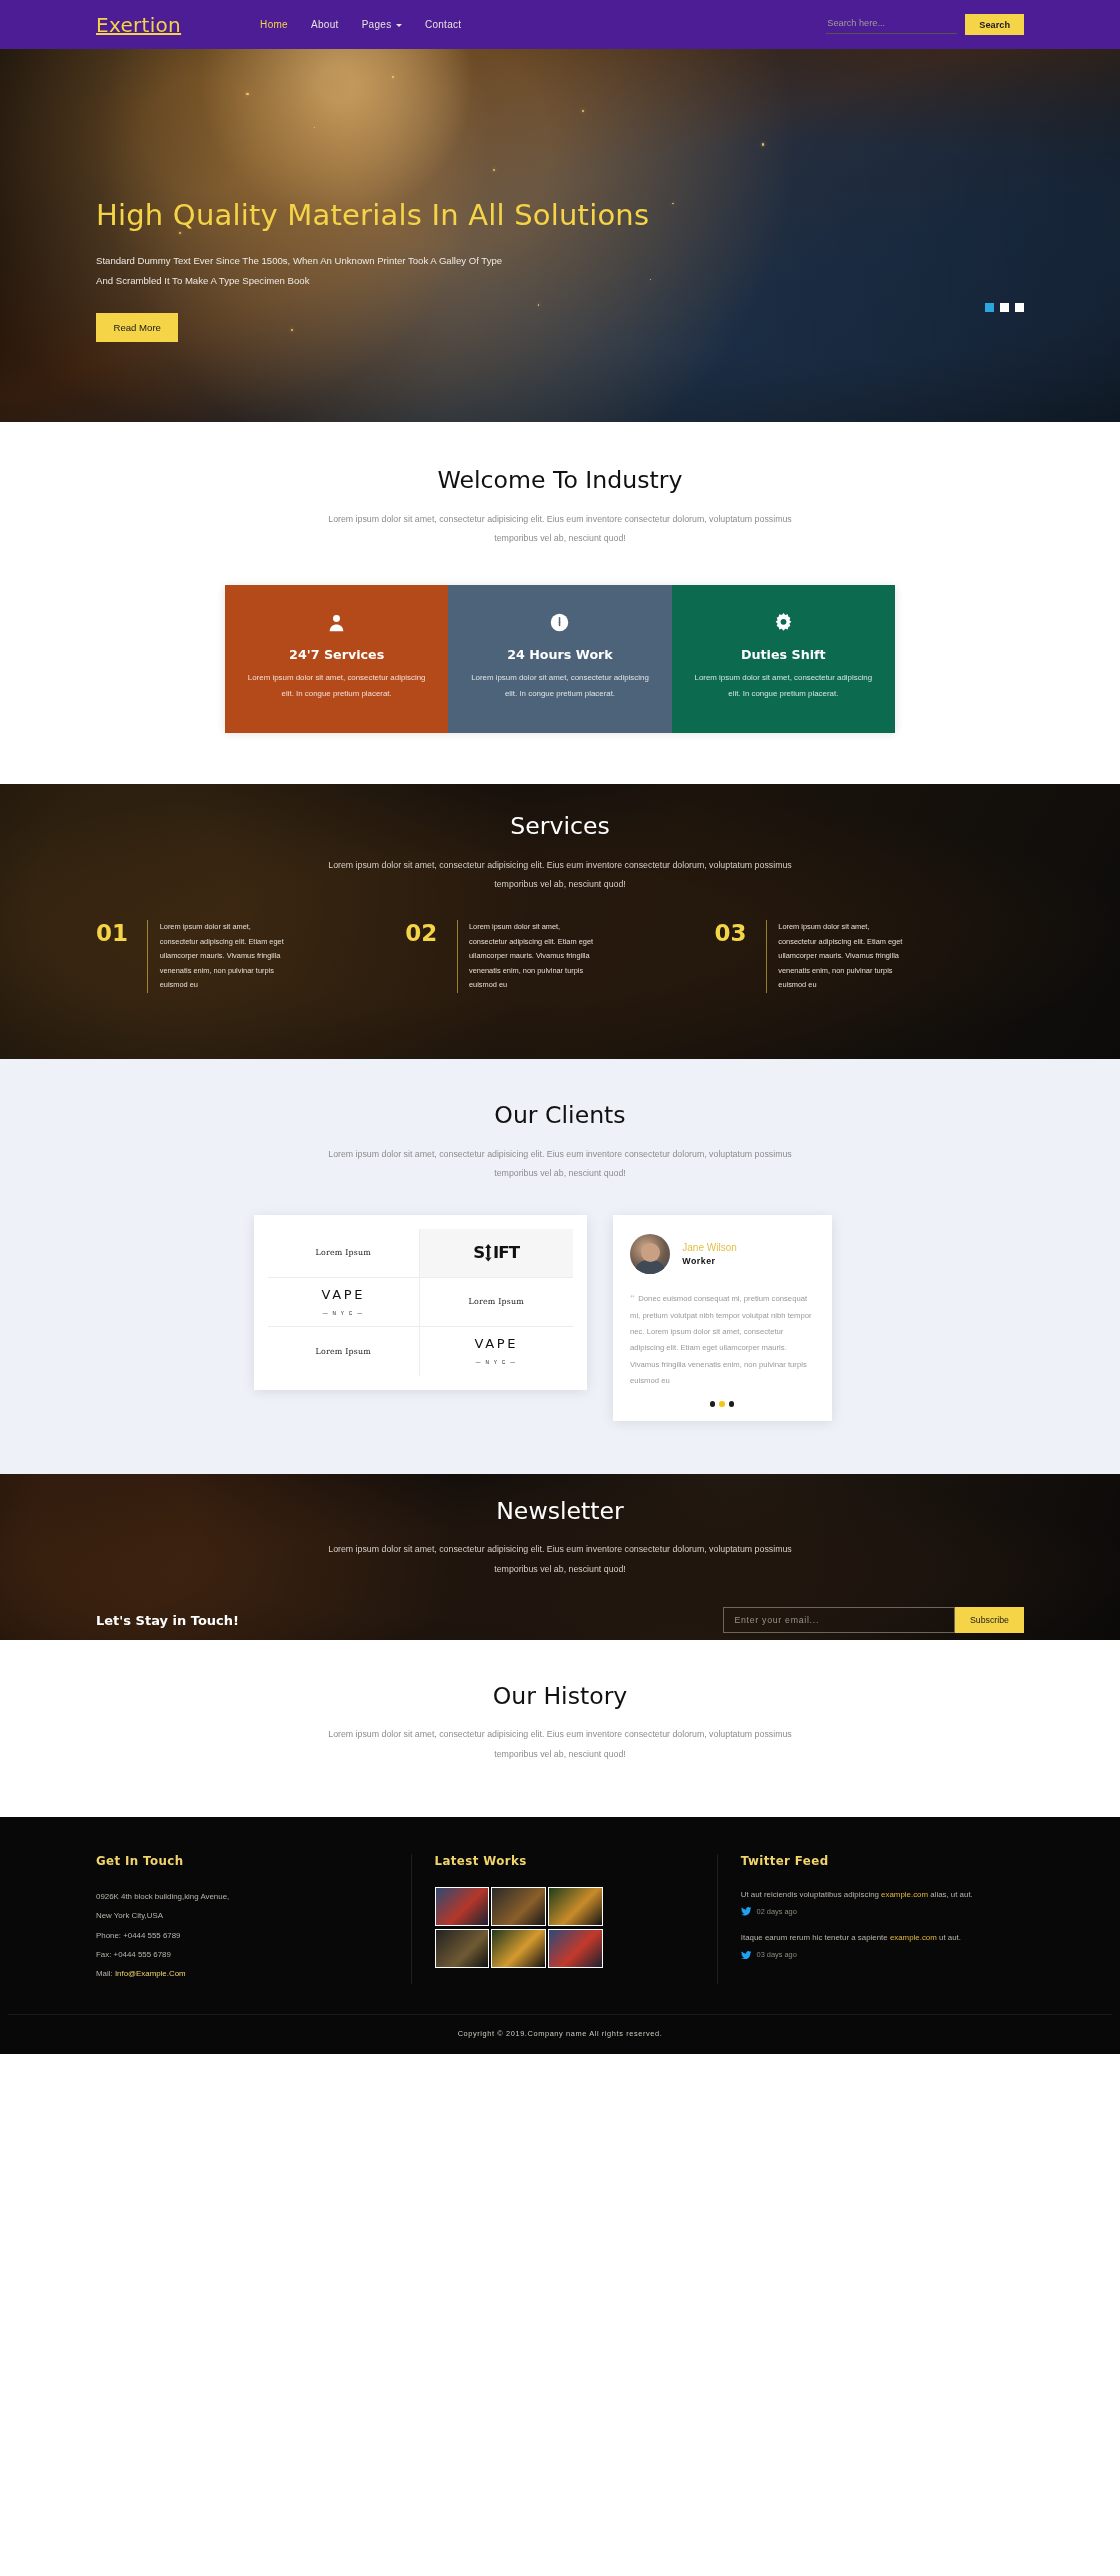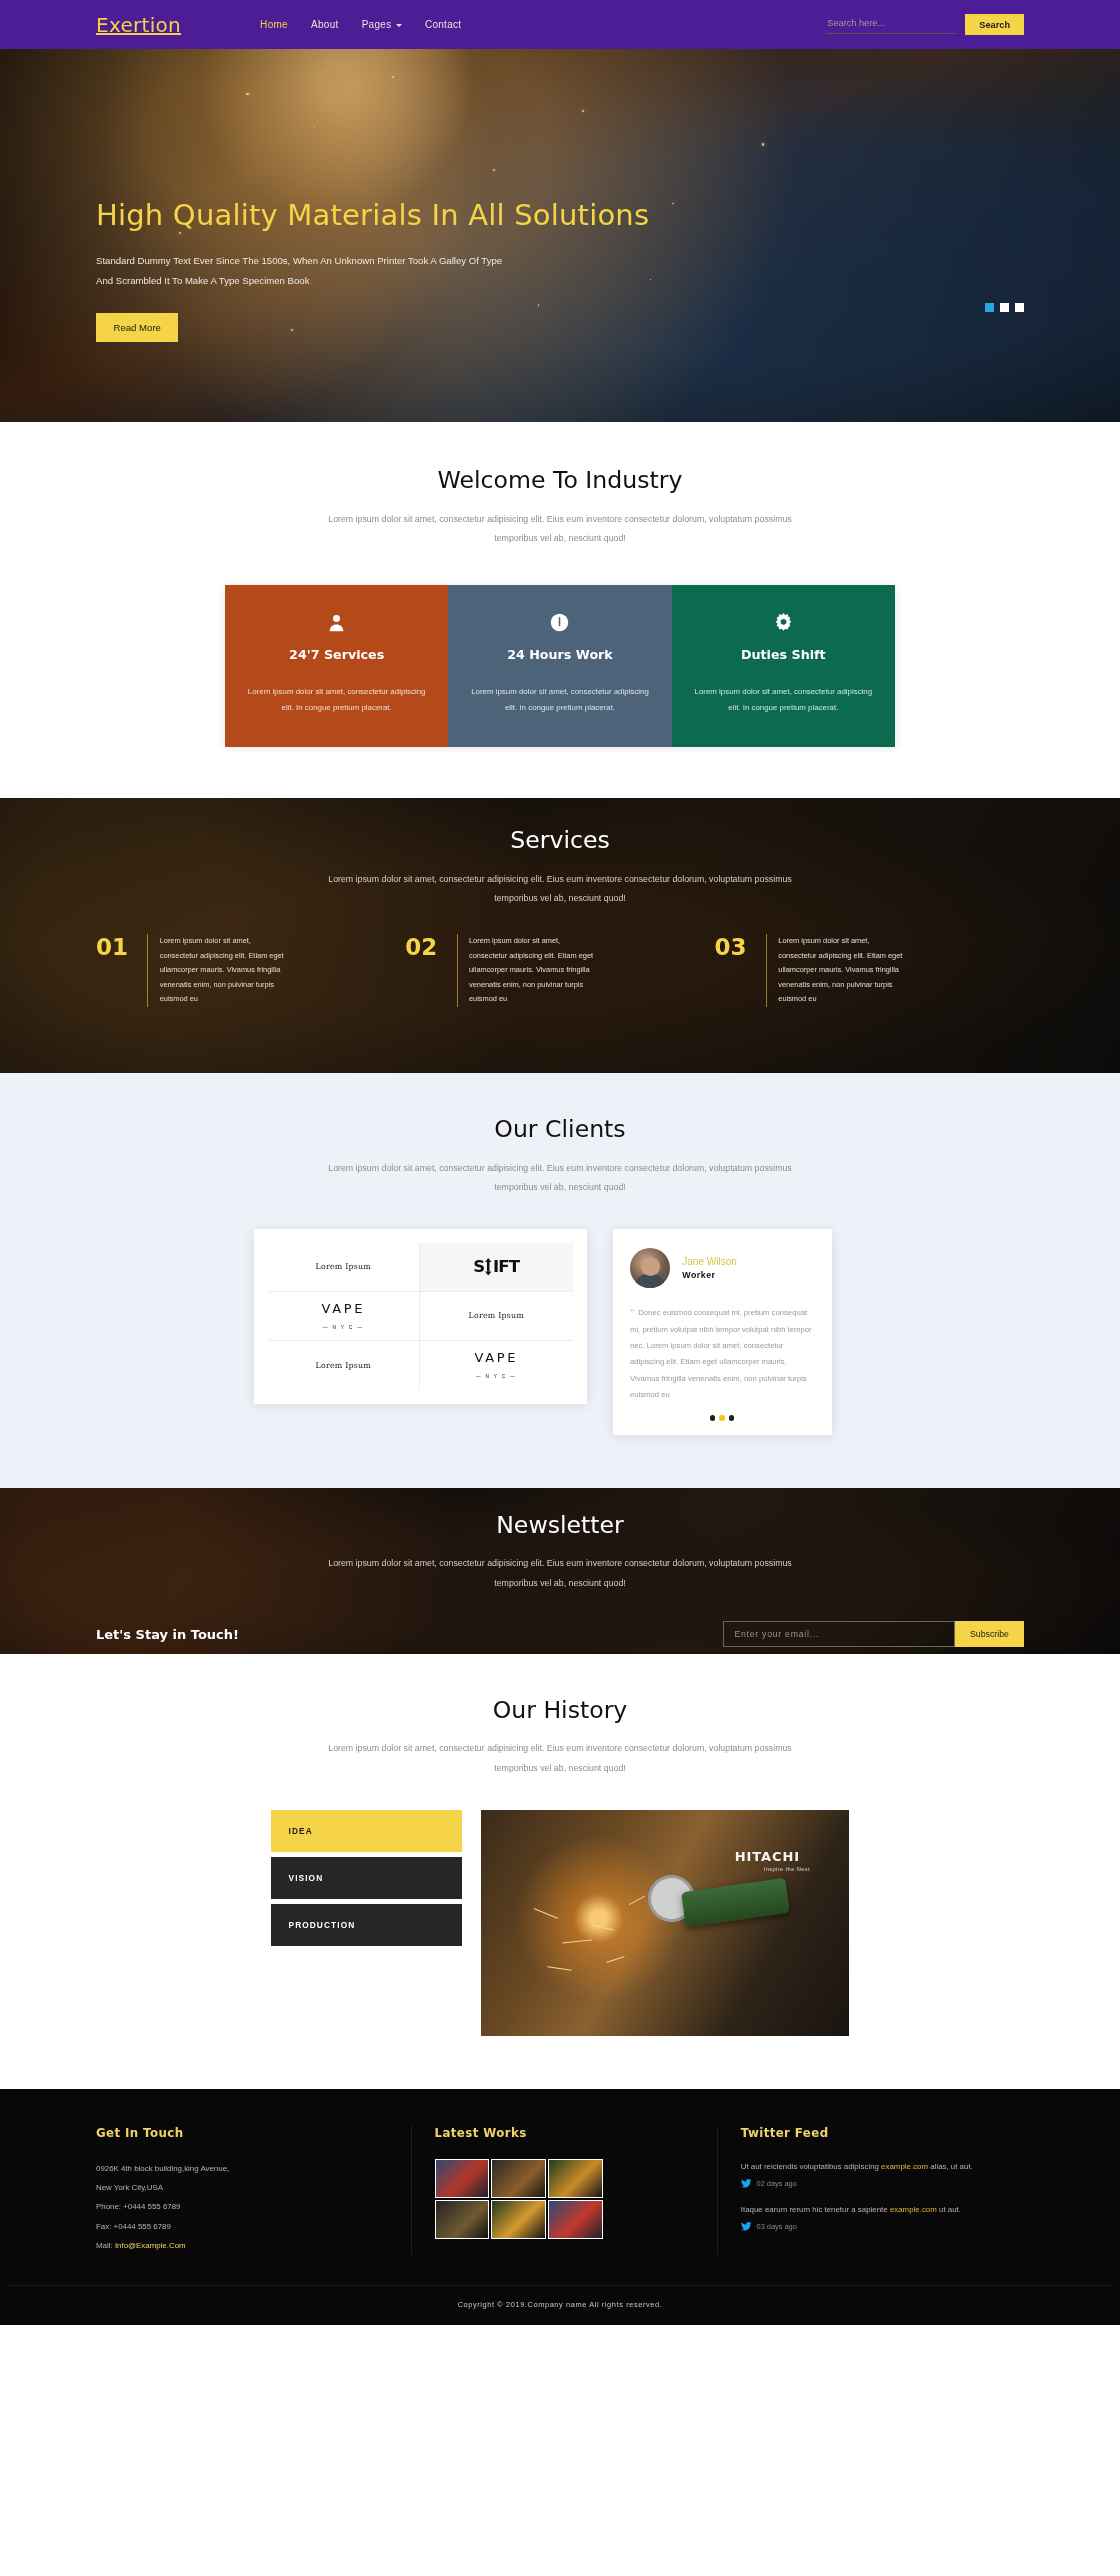--- a/index.html
+++ b/index.html
@@ -40,21 +40,21 @@
   .dots i{width:8.8px;height:8.8px;background:#fff;display:block;}
   .dots i.on{background:#29a8e0;}
 
   
   .sec-white{background:#fff;padding:44px 0 51px;}
   .h2{text-align:center;font-size:23.6px;color:#111;font-weight:normal;font-family:"DejaVu Sans",sans-serif;}
   .sub{text-align:center;color:#8c8c8c;font-size:8.8px;line-height:2.2;margin:15.8px auto 0;width:499px;}
   .boxes{width:670px;margin:37px auto 0;display:flex;box-shadow:0 0.9px 8.8px rgba(0,0,0,.12);}
   .box{flex:1;padding:26px 19px 30px;text-align:center;}
   .box .ic{color:#fff;margin-bottom:12.3px;height:23px;display:flex;align-items:center;justify-content:center;}
-  .box h3{color:#fff;font-size:12.7px;margin-bottom:22px;font-family:"DejaVu Sans",sans-serif;}
+  .box h3{color:#fff;font-size:12.7px;margin-bottom:8px;font-family:"DejaVu Sans",sans-serif;}
   .box p{color:rgba(255,255,255,.82);font-size:7.9px;line-height:2.1;}
 
   
   .sec-services{position:relative;height:275px;overflow:hidden;}
   .srv-bg{position:absolute;inset:0;background:
       radial-gradient(circle at 12% 40%, rgba(255,170,60,.35) 0 10%, rgba(0,0,0,0) 40%),
       radial-gradient(ellipse at 42% 55%, rgba(90,55,25,.8) 0 30%, rgba(0,0,0,0) 72%),
       linear-gradient(120deg,#14100d 0%,#241a12 35%,#3a2816 55%,#121212 100%);}
   .srv-bg:after{content:"";position:absolute;inset:0;background:rgba(10,8,7,.62);}
   .srv-inner{position:relative;width:928px;margin:0 auto;padding-top:28px;}
@@ -326,40 +326,20 @@
         <input type="text" placeholder="Enter your email..." style="">
         <button class="subbtn">Subscribe</button>
       </div>
     </div>
   </div>
 </div>
 
 <div class="sec-history">
   <h2 class="h2">Our History</h2>
   <p class="sub">Lorem ipsum dolor sit amet, consectetur adipisicing elit. Eius eum inventore consectetur dolorum, voluptatum possimus temporibus vel ab, nesciunt quod!</p>
-  <div class="hist-wrap">
-    <div class="tabs">
-      <div class="tab active">IDEA</div>
-      <div class="tab">VISION</div>
-      <div class="tab">PRODUCTION</div>
-    </div>
-    <div class="hist-img">
-      <div class="photo"></div>
-      <div class="disc"></div>
-      <div class="tool"></div>
-      <div class="hitachi">HITACHI</div>
-      <div class="hsub">Inspire the Next</div>
-      <i class="hspark" style="left:30%;top:52%;width:23px;height:0.9px;transform:rotate(12deg)"></i>
-      <i class="hspark" style="left:22%;top:58%;width:30px;height:0.9px;transform:rotate(-6deg)"></i>
-      <i class="hspark" style="left:14%;top:46%;width:26px;height:0.9px;transform:rotate(22deg)"></i>
-      <i class="hspark" style="left:34%;top:66%;width:19px;height:0.9px;transform:rotate(-18deg)"></i>
-      <i class="hspark" style="left:18%;top:70%;width:24.5px;height:0.9px;transform:rotate(8deg)"></i>
-      <i class="hspark" style="left:40%;top:40%;width:17.5px;height:0.9px;transform:rotate(-28deg)"></i>
-    </div>
-  </div>
 </div>
 
 <div class="footer">
   <div class="f-inner">
     <div class="f-col c1">
       <div class="f-title">Get In Touch</div>
       <div class="f-line">0926K 4th block building,king Avenue,</div>
       <div class="f-line">New York City,USA</div>
       <div class="f-line">Phone: +0444 555 6789</div>
       <div class="f-line">Fax: +0444 555 6789</div>

